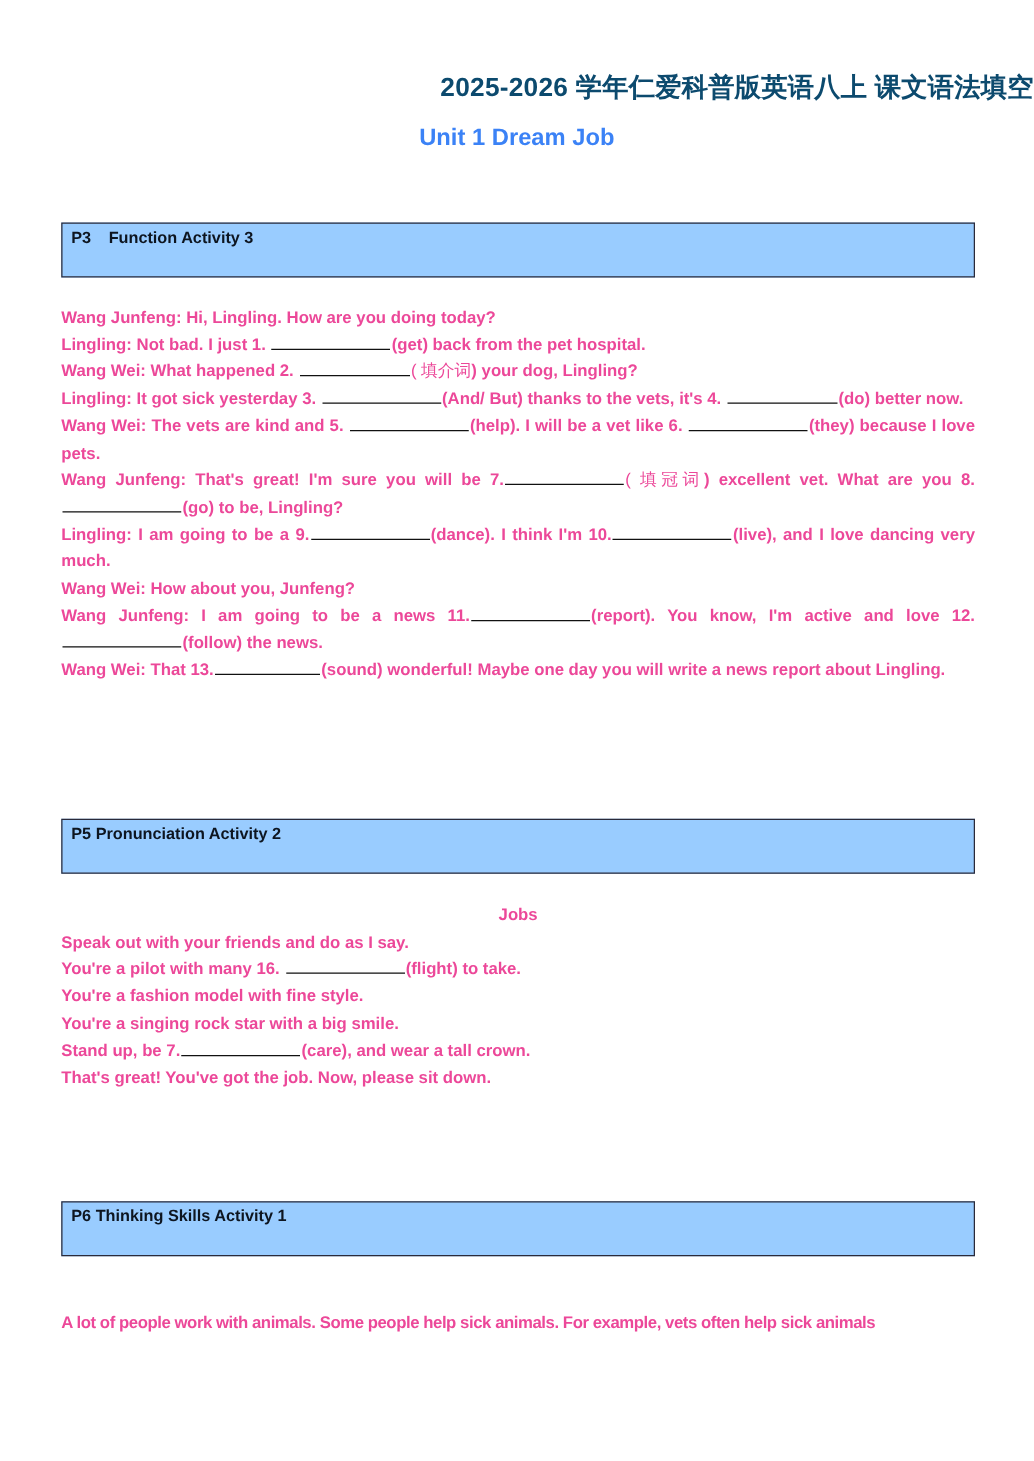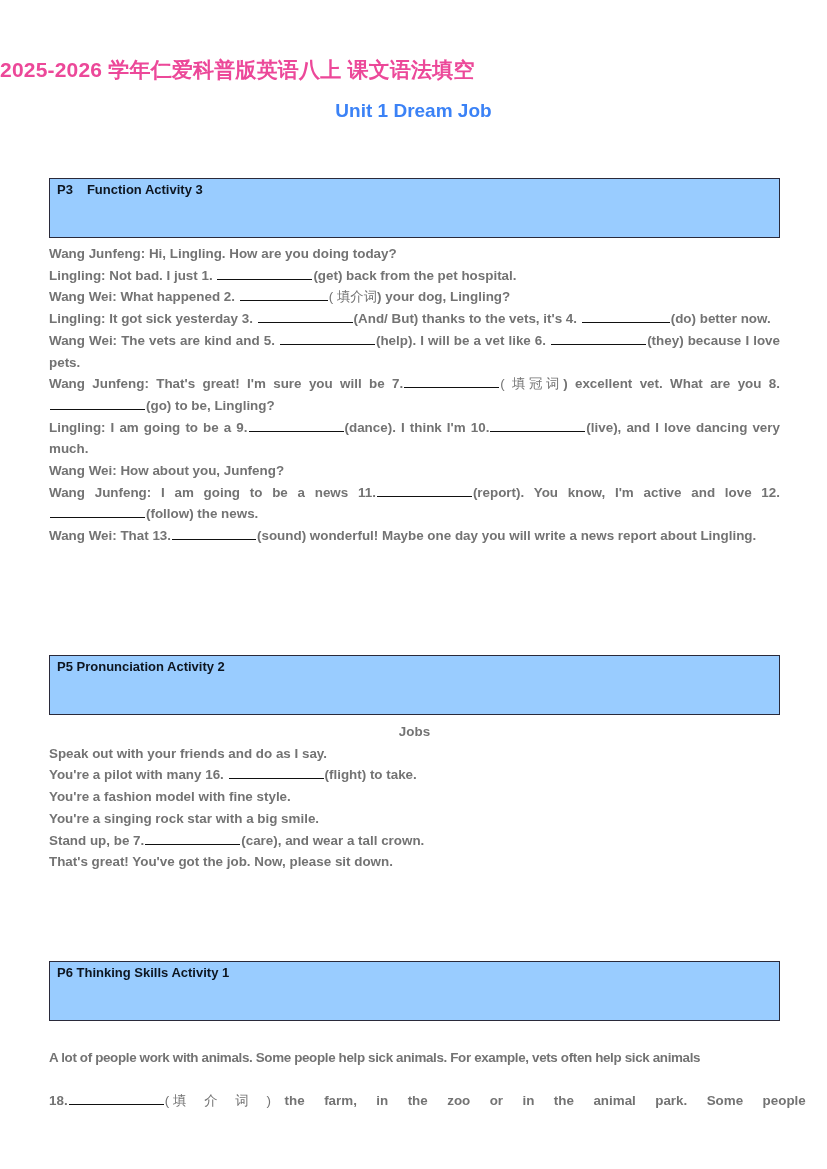--- a/index.html
+++ b/index.html
@@ -11,56 +11,56 @@
     }
     body {
       position: relative;
       font-family: "Liberation Sans", "DejaVu Sans", sans-serif;
       color: #111111;
     }
     .page-title {
       position: absolute;
       left: 0; right: 0;
       top: 56px;
-      text-align: left;
+      text-align: right;
       font-size: 21px;
       font-weight: bold;
-      color: #ec4899;
+      color: #0c4a6e;
       letter-spacing: 0.2px;
     }
     .page-subtitle {
       position: absolute;
       left: 0; right: 0;
       top: 100px;
       text-align: center;
       font-size: 19px;
       font-weight: bold;
       color: #3b82f6;
     }
     .section-box {
       position: absolute;
       left: 49px;
       width: 731px;
-      height: 60px;
+      height: 44px;
       background: #99ccff;
       border: 1px solid #2a2a3a;
       padding: 3px 7px;
       font-size: 13px;
       font-weight: bold;
       color: #0d1520;
     }
     .section-box .code { margin-right: 14px; }
     .text-block {
       position: absolute;
       left: 49px;
       width: 731px;
       font-size: 13.4px;
       font-weight: bold;
       line-height: 21.7px;
-      color: #737373;
+      color: #ec4899;
     }
     .text-block p {
       text-align: justify;
     }
     .text-block p.center {
       text-align: center;
     }
     .blank {
       display: inline-block;
       border-bottom: 1.2px solid #111;
@@ -130,16 +130,13 @@
   </p>
   <p><span>That's great! You've got the job.  Now, please sit down.</span></p>
 </div>
 
 <div class="section-box" style="top:961px;">
   <span>P6</span> <span>Thinking Skills Activity 1</span>
 </div>
 
 <div class="text-block" style="top:1047px;">
   <p style="white-space:nowrap; letter-spacing:-0.35px;"><span>A lot of people work with animals. Some people help sick animals. For example, vets often help sick animals</span></p>
-  <p style="white-space:pre;">
-<span>18.</span><span class="blank b95"></span><span class="cjk spaced">(填 介 词 )</span><span style="word-spacing:6px;"> the  farm,  in  the  zoo  or  in  the  animal  park.  Some  people</span>
-  </p>
 </div>
 
 </body></html>

